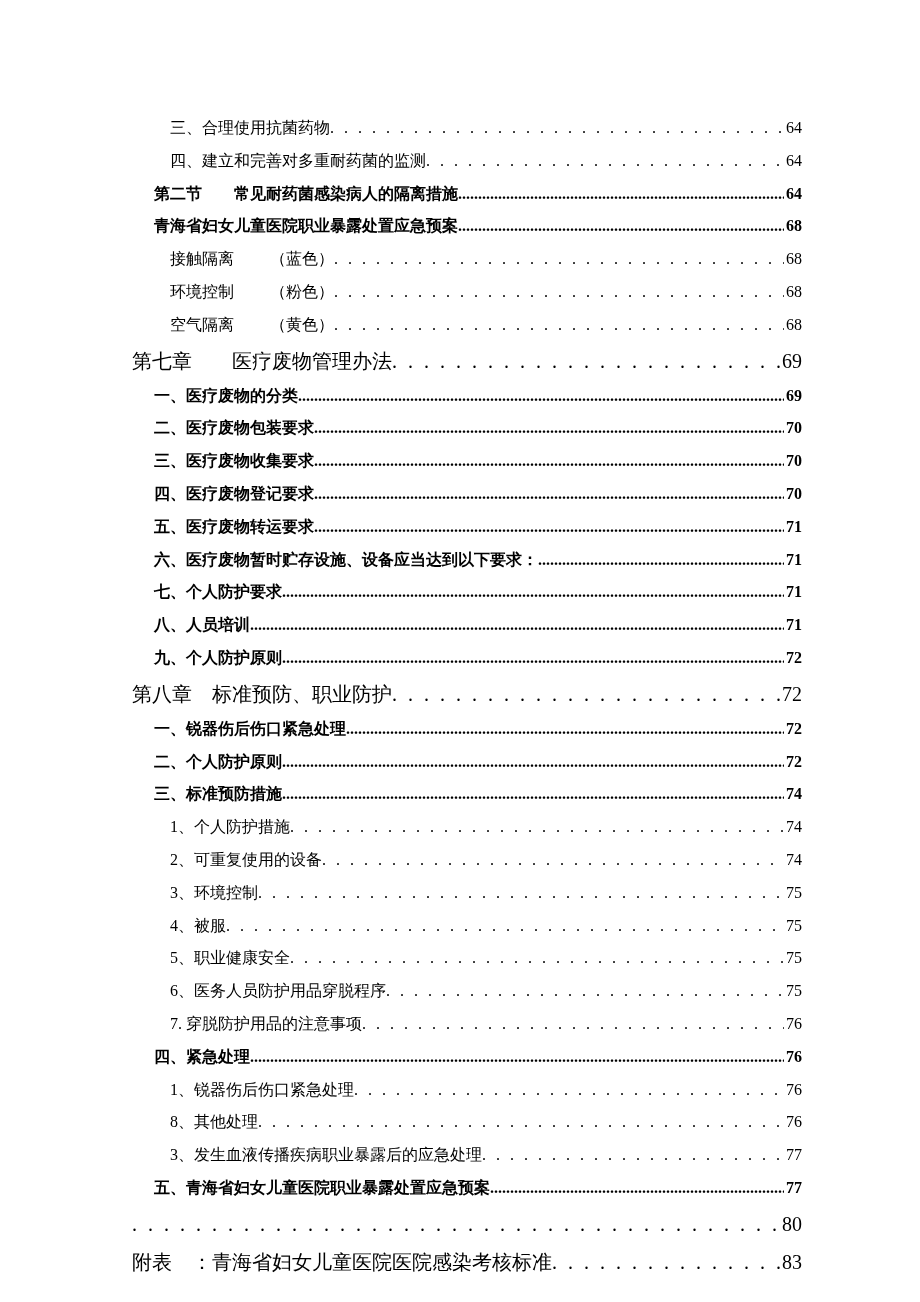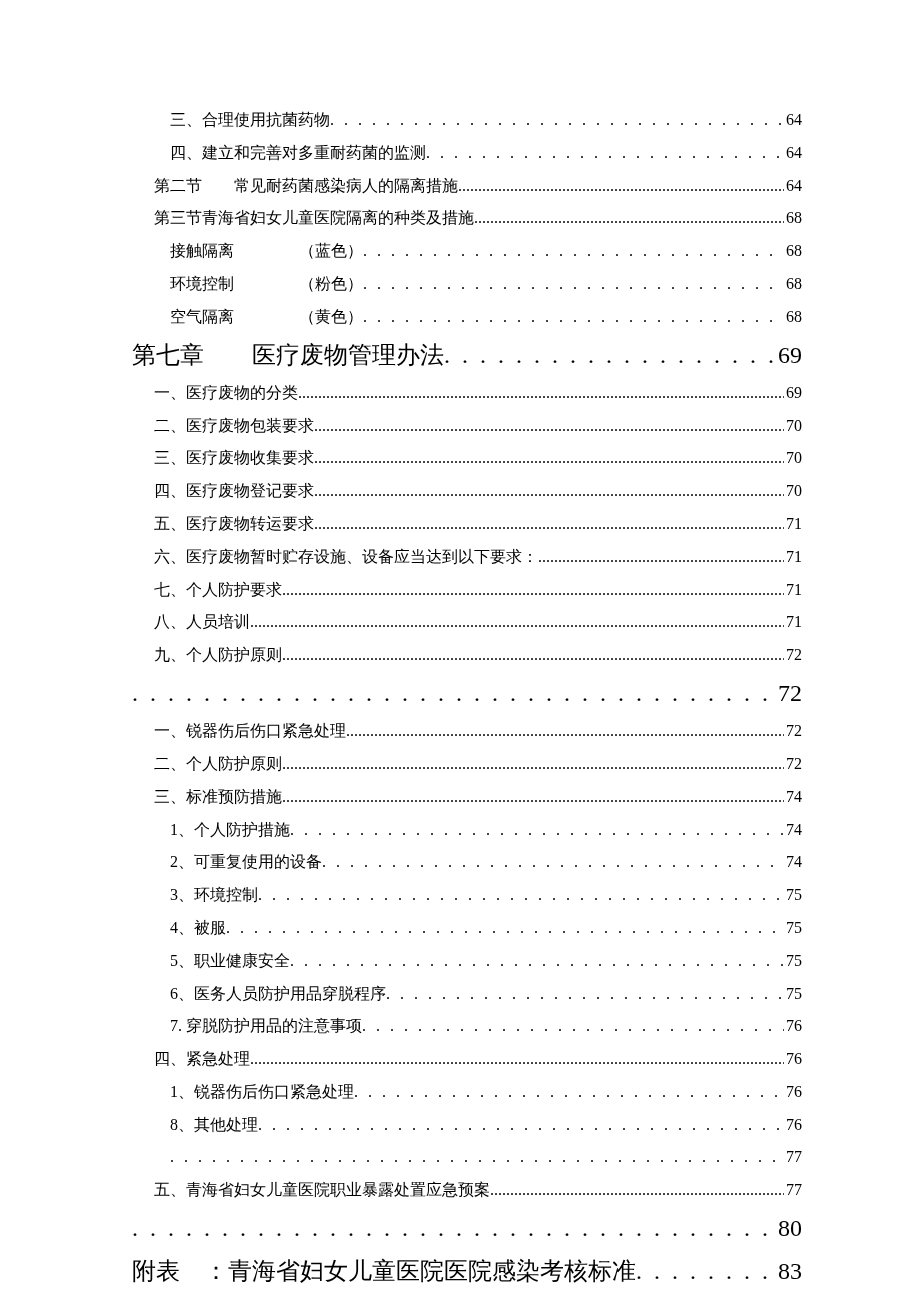--- a/index.html
+++ b/index.html
@@ -15,20 +15,21 @@
     padding: 110px 118px 60px 132px;
     box-sizing: border-box;
     font-size: 16px;
     line-height: 1.3;
   }
   .toc-line {
     display: flex;
     align-items: baseline;
     margin-bottom: 12px;
     white-space: nowrap;
+    margin-top: 8px;
   }
   .toc-label {
     flex: 0 0 auto;
   }
   .toc-fill {
     flex: 1 1 auto;
     overflow: hidden;
     letter-spacing: 2px;
     color: #000;
   }
@@ -38,28 +39,28 @@
   }
   .toc-fill.dots-tight::before {
     content: "..............................................................................................................................................................................................";
     letter-spacing: 0;
   }
   .toc-page {
     flex: 0 0 auto;
     padding-left: 2px;
   }
   .indent-1 { padding-left: 38px; }
-  .indent-2 { padding-left: 22px; }
+  .indent-2 { padding-left: 22px; font-weight: bold; }
   .indent-0 { padding-left: 0; }
   .chapter {
-    font-size: 24px;
+    font-size: 20px;
   }
   .chapter .toc-label { font-weight: normal; }
   .bold .toc-label { font-weight: normal; }
-  .split-label { display:inline-flex;gap:29px; }
+  .split-label { display:inline-flex; }
   .split-label span:first-child { display:inline-block; width:100px; }
 </style>
 </head>
 <body>
 
 <div class="page" id="toc-root">
     <div class="toc-line indent-1 ">
       <span class="toc-label">三、合理使用抗菌药物</span>
       <span class="toc-fill dots-wide"></span>
       <span class="toc-page">64</span>
@@ -68,21 +69,21 @@
       <span class="toc-label">四、建立和完善对多重耐药菌的监测</span>
       <span class="toc-fill dots-wide"></span>
       <span class="toc-page">64</span>
     </div>
     <div class="toc-line indent-2 ">
       <span class="toc-label">第二节　　常见耐药菌感染病人的隔离措施</span>
       <span class="toc-fill dots-tight"></span>
       <span class="toc-page">64</span>
     </div>
     <div class="toc-line indent-2 ">
-      <span class="toc-label">第三节青海省妇女儿童医院隔离的种类及措施</span>
+      <span class="toc-label">青海省妇女儿童医院职业暴露处置应急预案</span>
       <span class="toc-fill dots-tight"></span>
       <span class="toc-page">68</span>
     </div>
     <div class="toc-line indent-1 ">
       <span class="toc-label split-label">
         <span>接触隔离</span>
         <span>（蓝色）</span>
       </span>
       <span class="toc-fill dots-wide"></span>
       <span class="toc-page">68</span>
@@ -147,20 +148,21 @@
       <span class="toc-label">八、人员培训</span>
       <span class="toc-fill dots-tight"></span>
       <span class="toc-page">71</span>
     </div>
     <div class="toc-line indent-2 ">
       <span class="toc-label">九、个人防护原则</span>
       <span class="toc-fill dots-tight"></span>
       <span class="toc-page">72</span>
     </div>
     <div class="toc-line indent-0 chapter">
+      <span class="toc-label">第八章　标准预防、职业防护</span>
       <span class="toc-fill dots-wide"></span>
       <span class="toc-page">72</span>
     </div>
     <div class="toc-line indent-2 ">
       <span class="toc-label">一、锐器伤后伤口紧急处理</span>
       <span class="toc-fill dots-tight"></span>
       <span class="toc-page">72</span>
     </div>
     <div class="toc-line indent-2 ">
       <span class="toc-label">二、个人防护原则</span>
@@ -216,20 +218,21 @@
       <span class="toc-label">1、锐器伤后伤口紧急处理</span>
       <span class="toc-fill dots-wide"></span>
       <span class="toc-page">76</span>
     </div>
     <div class="toc-line indent-1 ">
       <span class="toc-label">8、其他处理</span>
       <span class="toc-fill dots-wide"></span>
       <span class="toc-page">76</span>
     </div>
     <div class="toc-line indent-1 ">
+      <span class="toc-label">3、发生血液传播疾病职业暴露后的应急处理</span>
       <span class="toc-fill dots-wide"></span>
       <span class="toc-page">77</span>
     </div>
     <div class="toc-line indent-2 ">
       <span class="toc-label">五、青海省妇女儿童医院职业暴露处置应急预案</span>
       <span class="toc-fill dots-tight"></span>
       <span class="toc-page">77</span>
     </div>
     <div class="toc-line indent-0 chapter">
       <span class="toc-fill dots-wide"></span>

